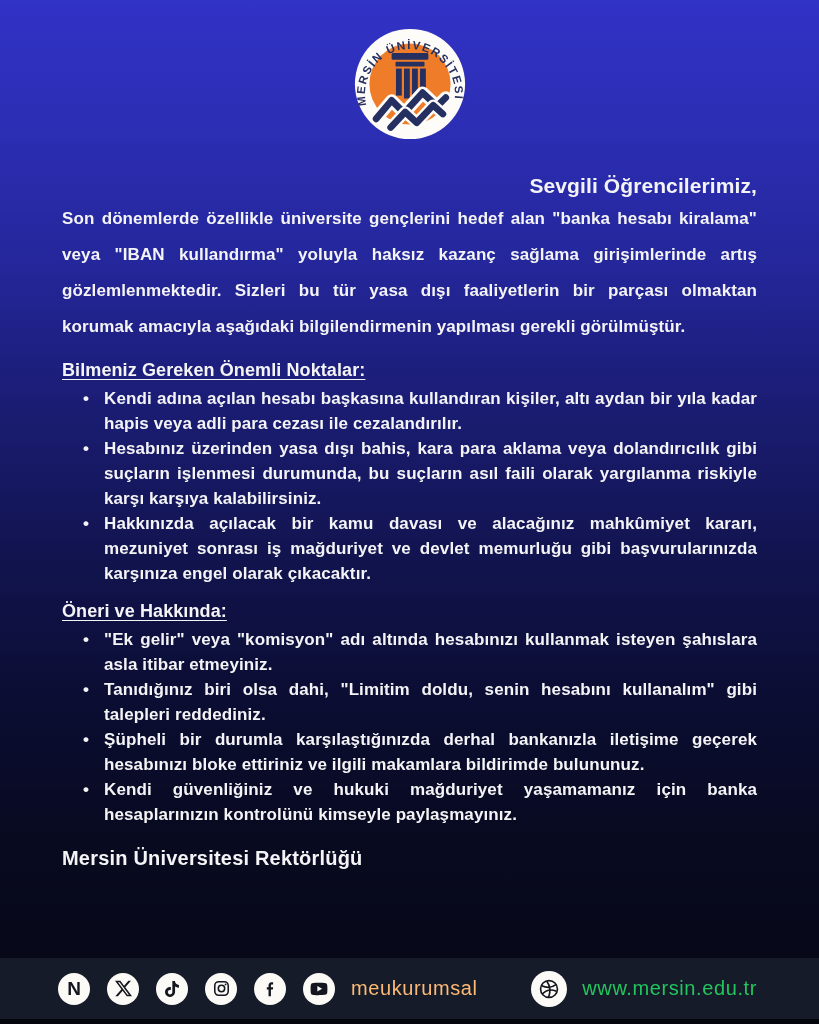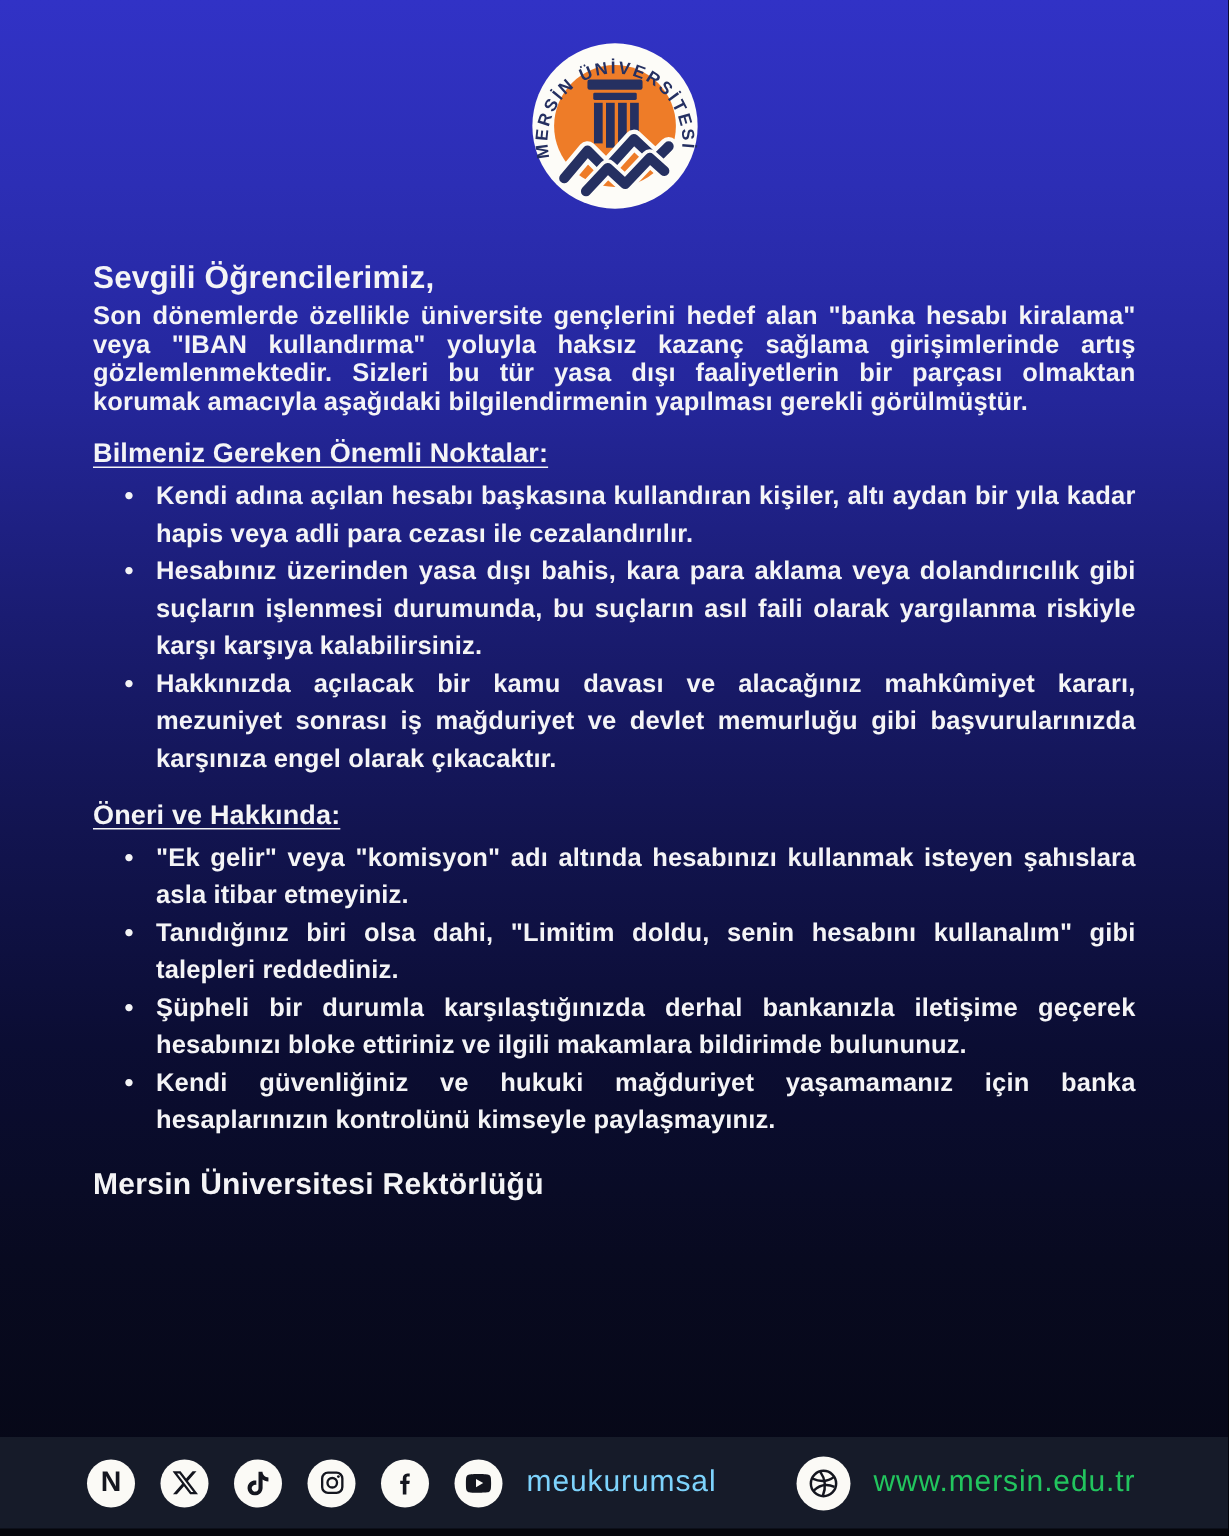--- a/index.html
+++ b/index.html
@@ -14,24 +14,24 @@
       #121450 54%, #0b0d33 68%, #080a20 82%, #060714 100%);
   }
   .logo-wrap{
     position:absolute;top:26px;left:50%;transform:translateX(-50%);
     width:116px;height:116px;
   }
   .content{
     position:absolute;top:174px;left:62px;width:695px;
   }
   .greeting{
-    font-size:21px;font-weight:700;margin:0 0 3px 0;letter-spacing:.1px;
+    font-size:21px;font-weight:700;margin:0 0 3px 0;letter-spacing:.1px;text-align:right;
   }
   .para{
-    font-size:17px;font-weight:700;line-height:19px;
+    font-size:17px;font-weight:700;line-height:36px;
     text-align:justify;margin:0;letter-spacing:.1px;
   }
   .section-heading{
     font-size:18px;font-weight:700;margin:15px 0 5px 0;
     text-decoration:underline;text-underline-offset:3px;
     letter-spacing:.1px;
   }
   .bullets{list-style:none;margin:0;padding:0;}
   .bullets li{
     display:flex;align-items:flex-start;
@@ -60,21 +60,21 @@
     display:flex;align-items:center;justify-content:center;
     flex:0 0 auto;
   }
   .icon-circle svg{display:block;}
   .glyph-letter{
     font-weight:800;font-size:19px;line-height:1;
     font-family:"Liberation Sans",sans-serif;color:#14161f;
   }
   .handle{
     margin-left:16px;font-size:20px;font-weight:500;letter-spacing:.6px;
-    color:#7dd3fc;
+    color:#fdba74;
   }
   .website{
     margin-left:15px;font-size:20px;font-weight:500;letter-spacing:.6px;
     color:#22c55e;
   }
 </style>
 </head>
 <body>
 
 <div class="poster">

